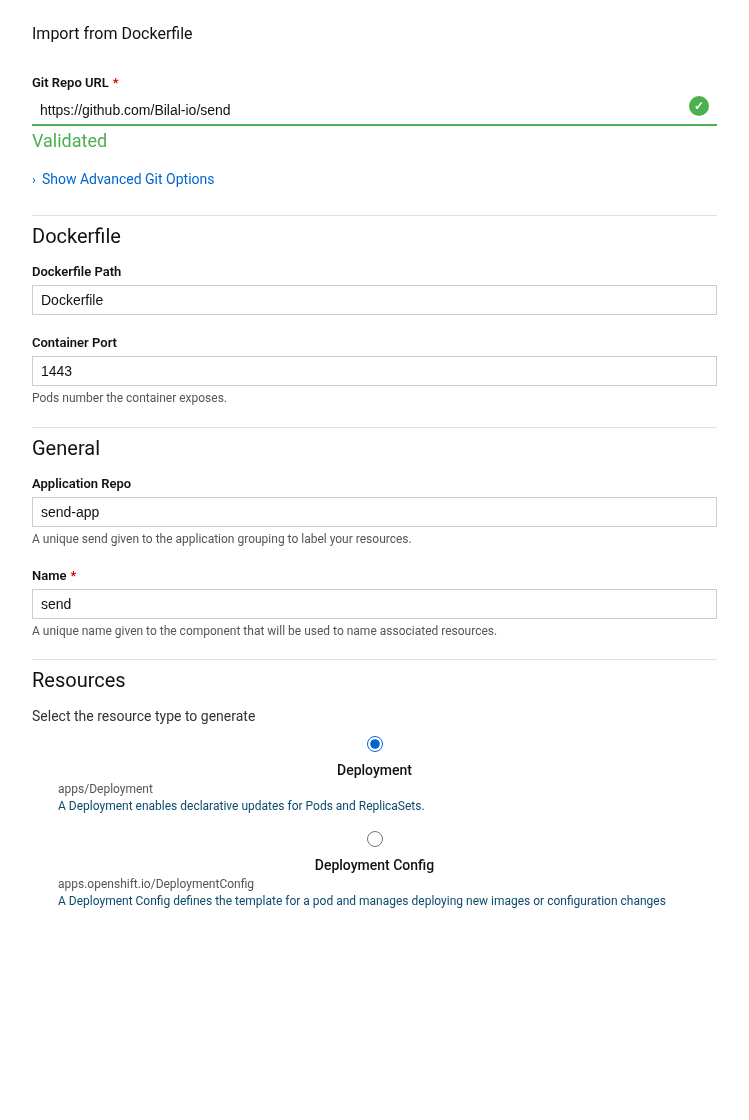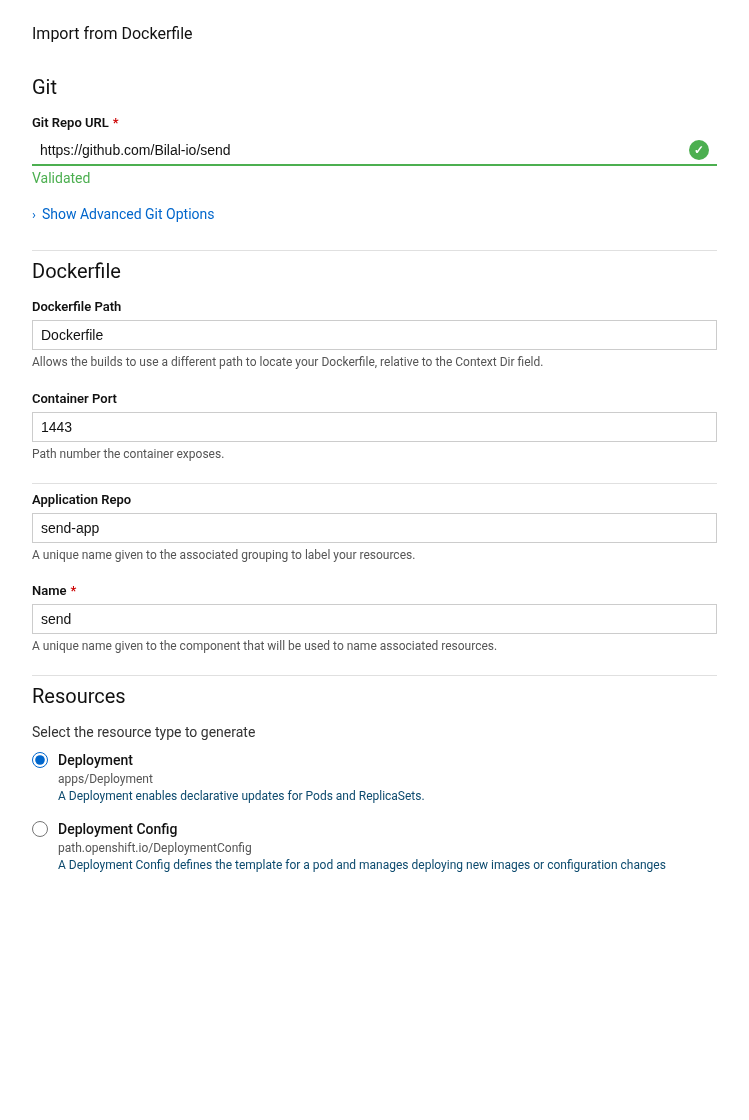--- a/index.html
+++ b/index.html
@@ -44,21 +44,21 @@
       display: flex;
       align-items: center;
       gap: 4px;
     }
     .required-star {
       color: #c00;
     }
     .input-wrapper {
       position: relative;
       display: flex;
-      align-items: center;
+      align-items: flex-start;
       border-bottom: 2px solid #4caf50;
       margin-bottom: 4px;
     }
     .input-wrapper input {
       width: 100%;
       border: none;
       padding: 6px 36px 6px 8px;
       font-size: 14px;
       color: #111;
       outline: none;
@@ -77,21 +77,21 @@
       flex-shrink: 0;
     }
     .check-icon::after {
       content: '✓';
       color: white;
       font-size: 12px;
       font-weight: bold;
     }
     .validated-text {
       color: #4caf50;
-      font-size: 14px;
+      font-size: 18px;
       margin-top: 4px;
     }
     .field-hint {
       font-size: 12px;
       color: #555;
       margin-top: 4px;
       line-height: 1.4;
     }
     .advanced-toggle {
       display: flex;
@@ -131,20 +131,21 @@
       margin-top: 12px;
     }
     .radio-item {
       margin-bottom: 16px;
     }
     .radio-header {
       display: flex;
       align-items: center;
       gap: 10px;
       margin-bottom: 4px;
+      flex-direction: column;
     }
     .radio-header input[type="radio"] {
       width: 16px;
       height: 16px;
       cursor: pointer;
       accent-color: #0066cc;
     }
     .radio-label {
       font-size: 14px;
       color: #111;
@@ -163,21 +164,20 @@
       color: #0c4a6e;
       line-height: 1.4;
     }
   </style>
 </head>
 <body>
 
 <h1>Import from Dockerfile</h1>
 
 <div class="section">
-  <h2>Git</h2>
 
   <div class="field-group">
     <div class="field-label">
       <span>Git Repo URL</span>
       <span class="required-star">*</span>
     </div>
     <div class="input-wrapper">
       <input type="text" value="https://github.com/Bilal-io/send" style="">
       <div class="check-icon"></div>
     </div>
@@ -191,40 +191,40 @@
 </div>
 
 <div class="section section-divider">
   <h2>Dockerfile</h2>
 
   <div class="field-group">
     <div class="field-label">Dockerfile Path</div>
     <div class="plain-input-wrapper">
       <input type="text" value="Dockerfile" style="">
     </div>
-    <div class="field-hint">Allows the builds to use a different path to locate your Dockerfile, relative to the Context Dir field.</div>
   </div>
 
   <div class="field-group">
     <div class="field-label">Container Port</div>
     <div class="plain-input-wrapper">
       <input type="text" value="1443" style="">
     </div>
-    <div class="field-hint">Path number the container exposes.</div>
+    <div class="field-hint">Pods number the container exposes.</div>
   </div>
 </div>
 
 <div class="section section-divider">
+  <h2>General</h2>
 
   <div class="field-group">
     <div class="field-label">Application Repo</div>
     <div class="plain-input-wrapper">
       <input type="text" value="send-app" style="">
     </div>
-    <div class="field-hint">A unique name given to the associated grouping to label your resources.</div>
+    <div class="field-hint">A unique send given to the application grouping to label your resources.</div>
   </div>
 
   <div class="field-group">
     <div class="field-label">
       <span>Name</span>
       <span class="required-star">*</span>
     </div>
     <div class="plain-input-wrapper">
       <input type="text" value="send" style="">
     </div>
@@ -248,19 +248,19 @@
         <div class="radio-sub-desc">A Deployment enables declarative updates for Pods and ReplicaSets.</div>
       </div>
     </div>
 
     <div class="radio-item">
       <div class="radio-header">
         <input type="radio" name="resource-type" id="deploymentconfig" style="">
         <label for="deploymentconfig" class="radio-label">Deployment Config</label>
       </div>
       <div class="radio-sub">
-        <div class="radio-sub-api">path.openshift.io/DeploymentConfig</div>
+        <div class="radio-sub-api">apps.openshift.io/DeploymentConfig</div>
         <div class="radio-sub-desc">A Deployment Config defines the template for a pod and manages deploying new images or configuration changes</div>
       </div>
     </div>
 
   </div>
 </div>
 
 </body></html>

